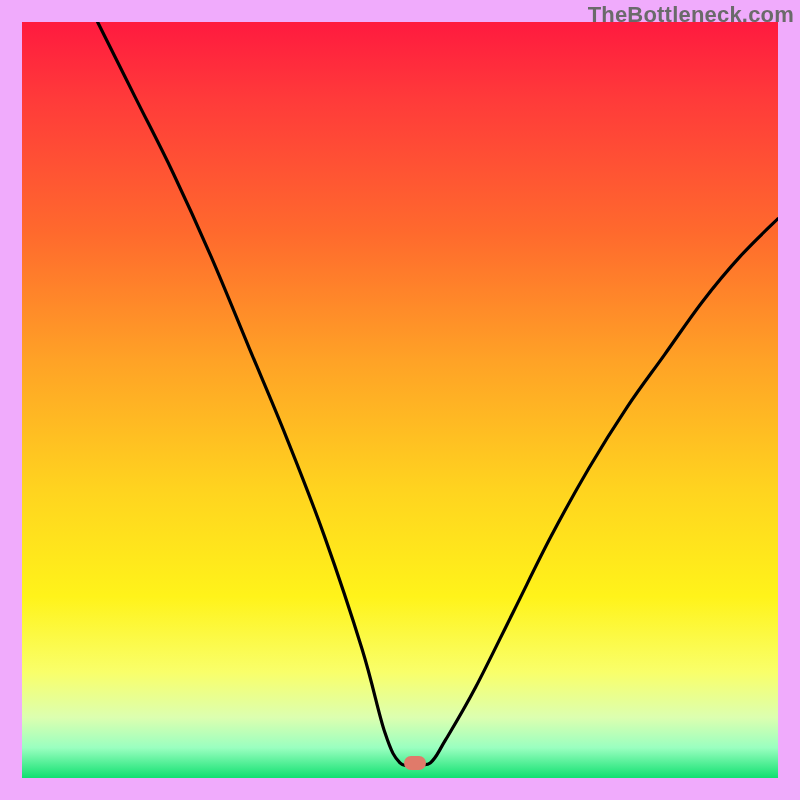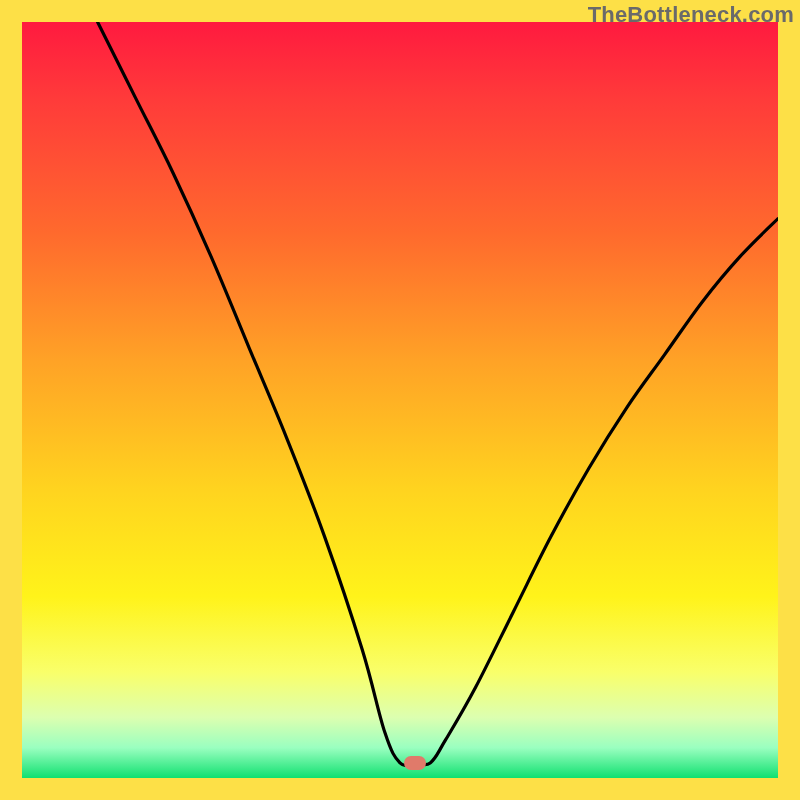--- a/index.html
+++ b/index.html
@@ -7,21 +7,21 @@
     padding: 0;
     width: 800px;
     height: 800px;
     background: #000;
     overflow: hidden;
   }
   .frame {
     position: relative;
     width: 800px;
     height: 800px;
-    background: #fde047;
+    background: #f0abfc;
   }
   .plot-area {
     position: absolute;
     left: 22px;
     top: 22px;
     width: 756px;
     height: 756px;
     
     background: linear-gradient(to bottom,
       #ff1a3f 0%,

